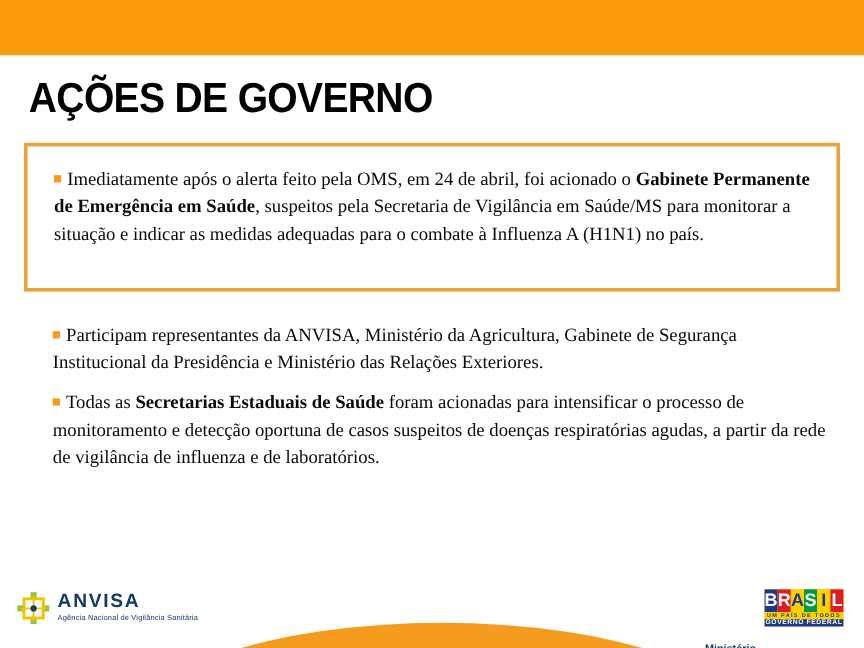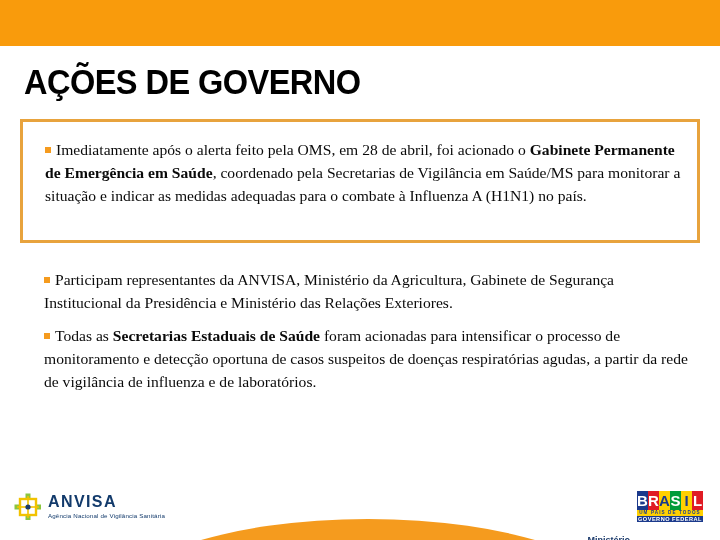--- a/index.html
+++ b/index.html
@@ -213,21 +213,21 @@
 <body>
 
 <div id="slide">
 
   <div id="header-bar"></div>
 
   <div id="slide-title">AÇÕES DE GOVERNO</div>
 
   <div id="callout-box">
     <div class="para">
-      <span class="bullet"></span><span>Imediatamente após o alerta feito pela OMS, em 28 de abril, foi acionado o </span><b>Gabinete Permanente de Emergência em Saúde</b><span>, coordenado pela Secretarias de Vigilância em Saúde/MS para monitorar a situação e indicar as medidas adequadas para o combate à Influenza A (H1N1) no país.</span>
+      <span class="bullet"></span><span>Imediatamente após o alerta feito pela OMS, em 24 de abril, foi acionado o </span><b>Gabinete Permanente de Emergência em Saúde</b><span>, suspeitos pela Secretaria de Vigilância em Saúde/MS para monitorar a situação e indicar as medidas adequadas para o combate à Influenza A (H1N1) no país.</span>
     </div>
   </div>
 
   <div class="para" id="para-3">
     <span class="bullet"></span><span>Todas as </span><b>Secretarias Estaduais de Saúde</b><span> foram acionadas para intensificar o processo de monitoramento e detecção oportuna de casos suspeitos de doenças respiratórias agudas, a partir da rede de vigilância de influenza e de laboratórios.</span>
   </div>
 
   <div class="para" id="para-2">
     <span class="bullet"></span><span>Participam representantes da ANVISA, Ministério da Agricultura, Gabinete de Segurança Institucional da Presidência e Ministério das Relações Exteriores.</span><b></b><span></span>
   </div>

